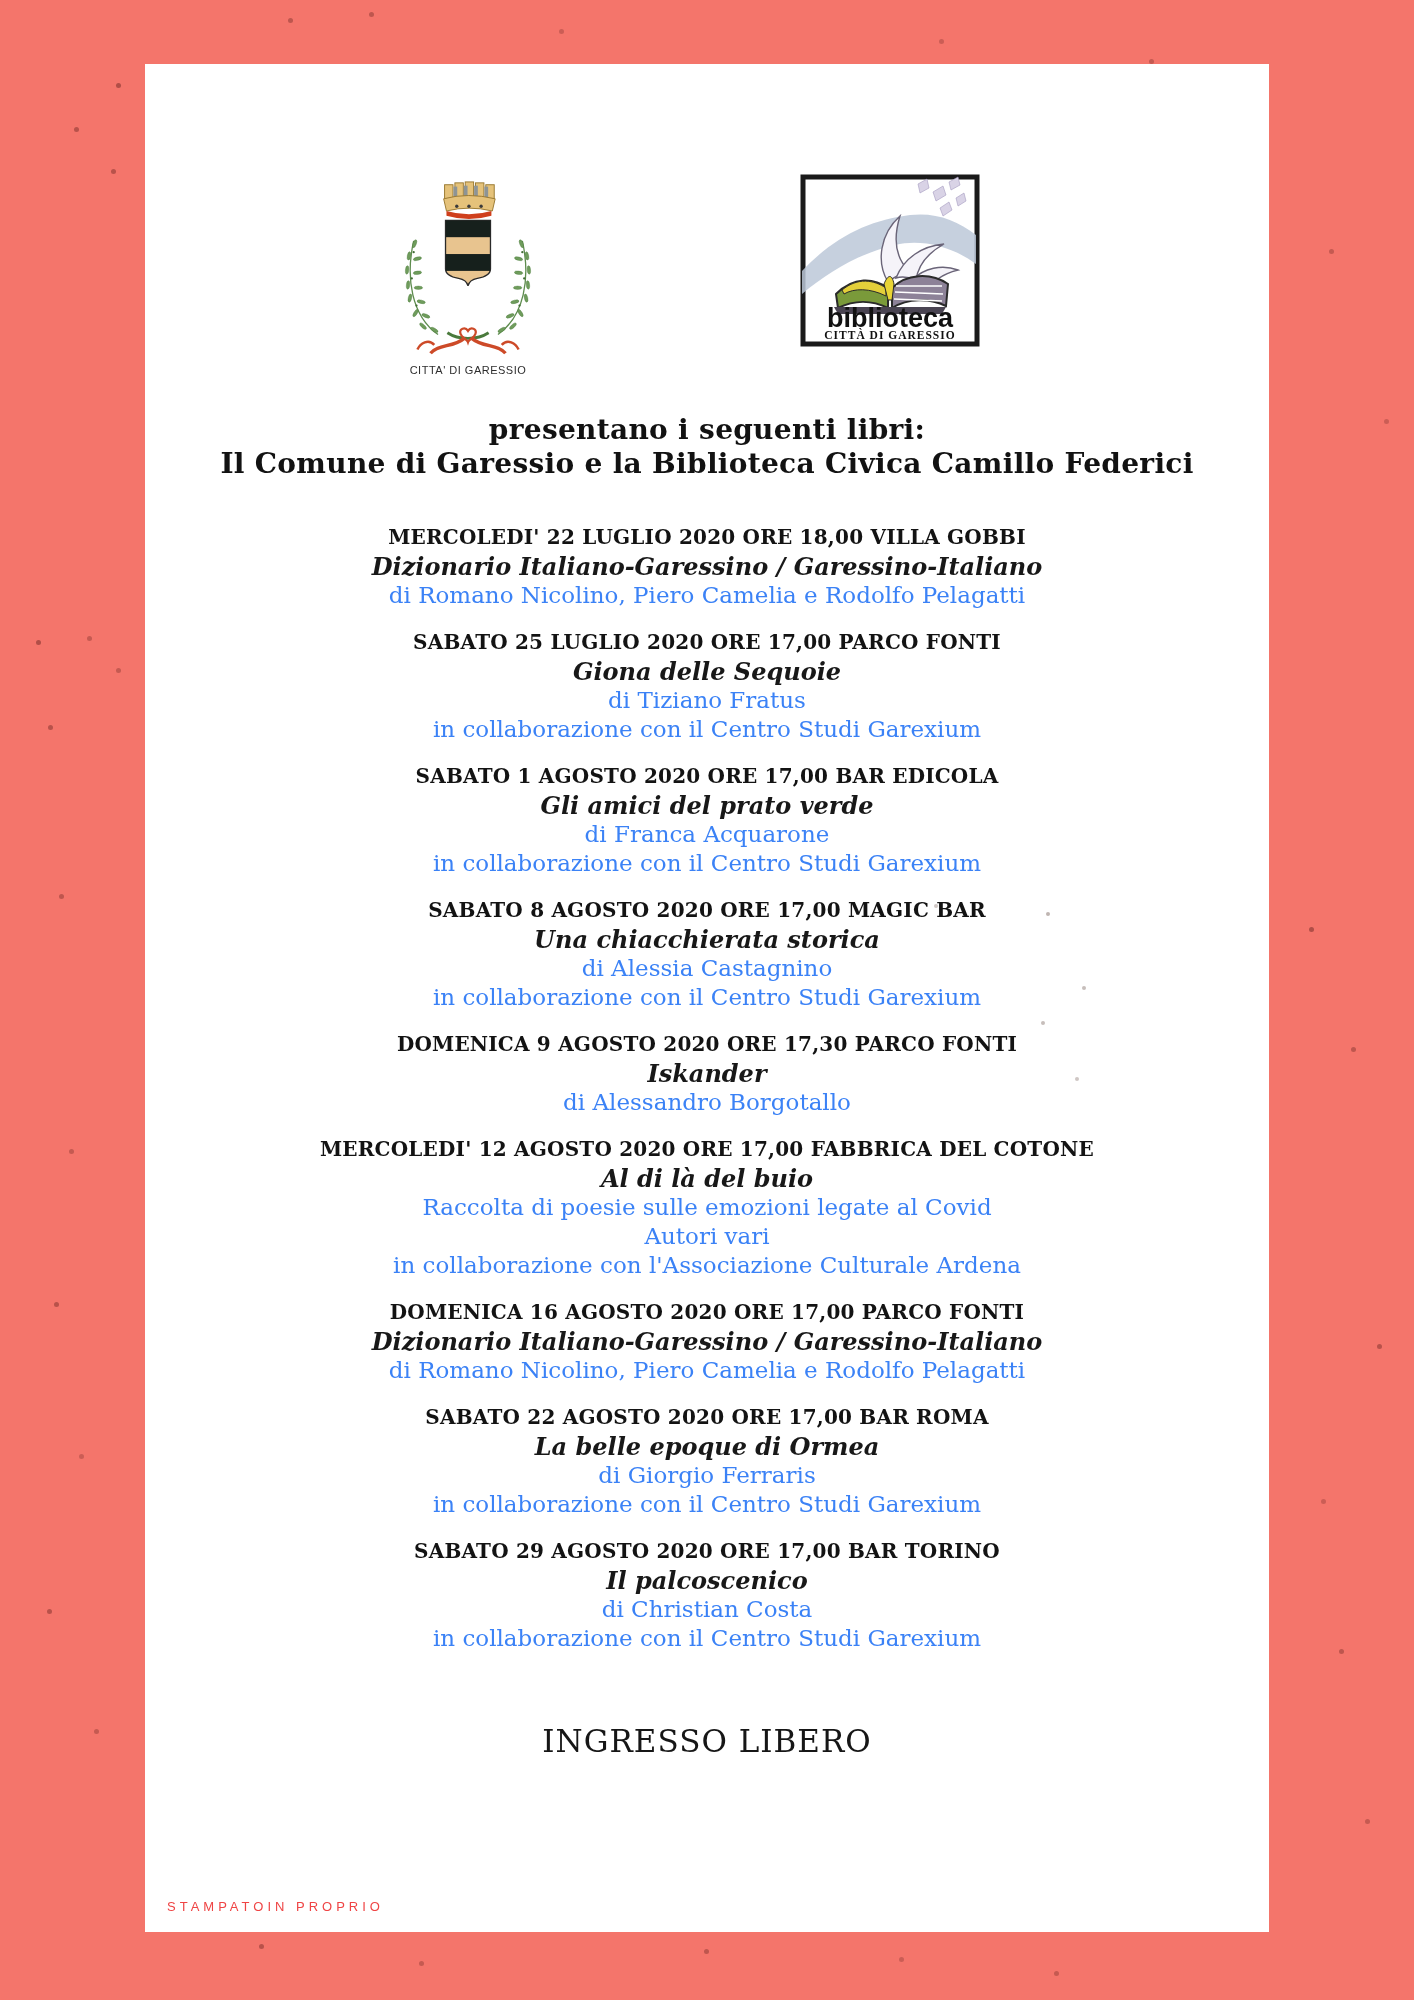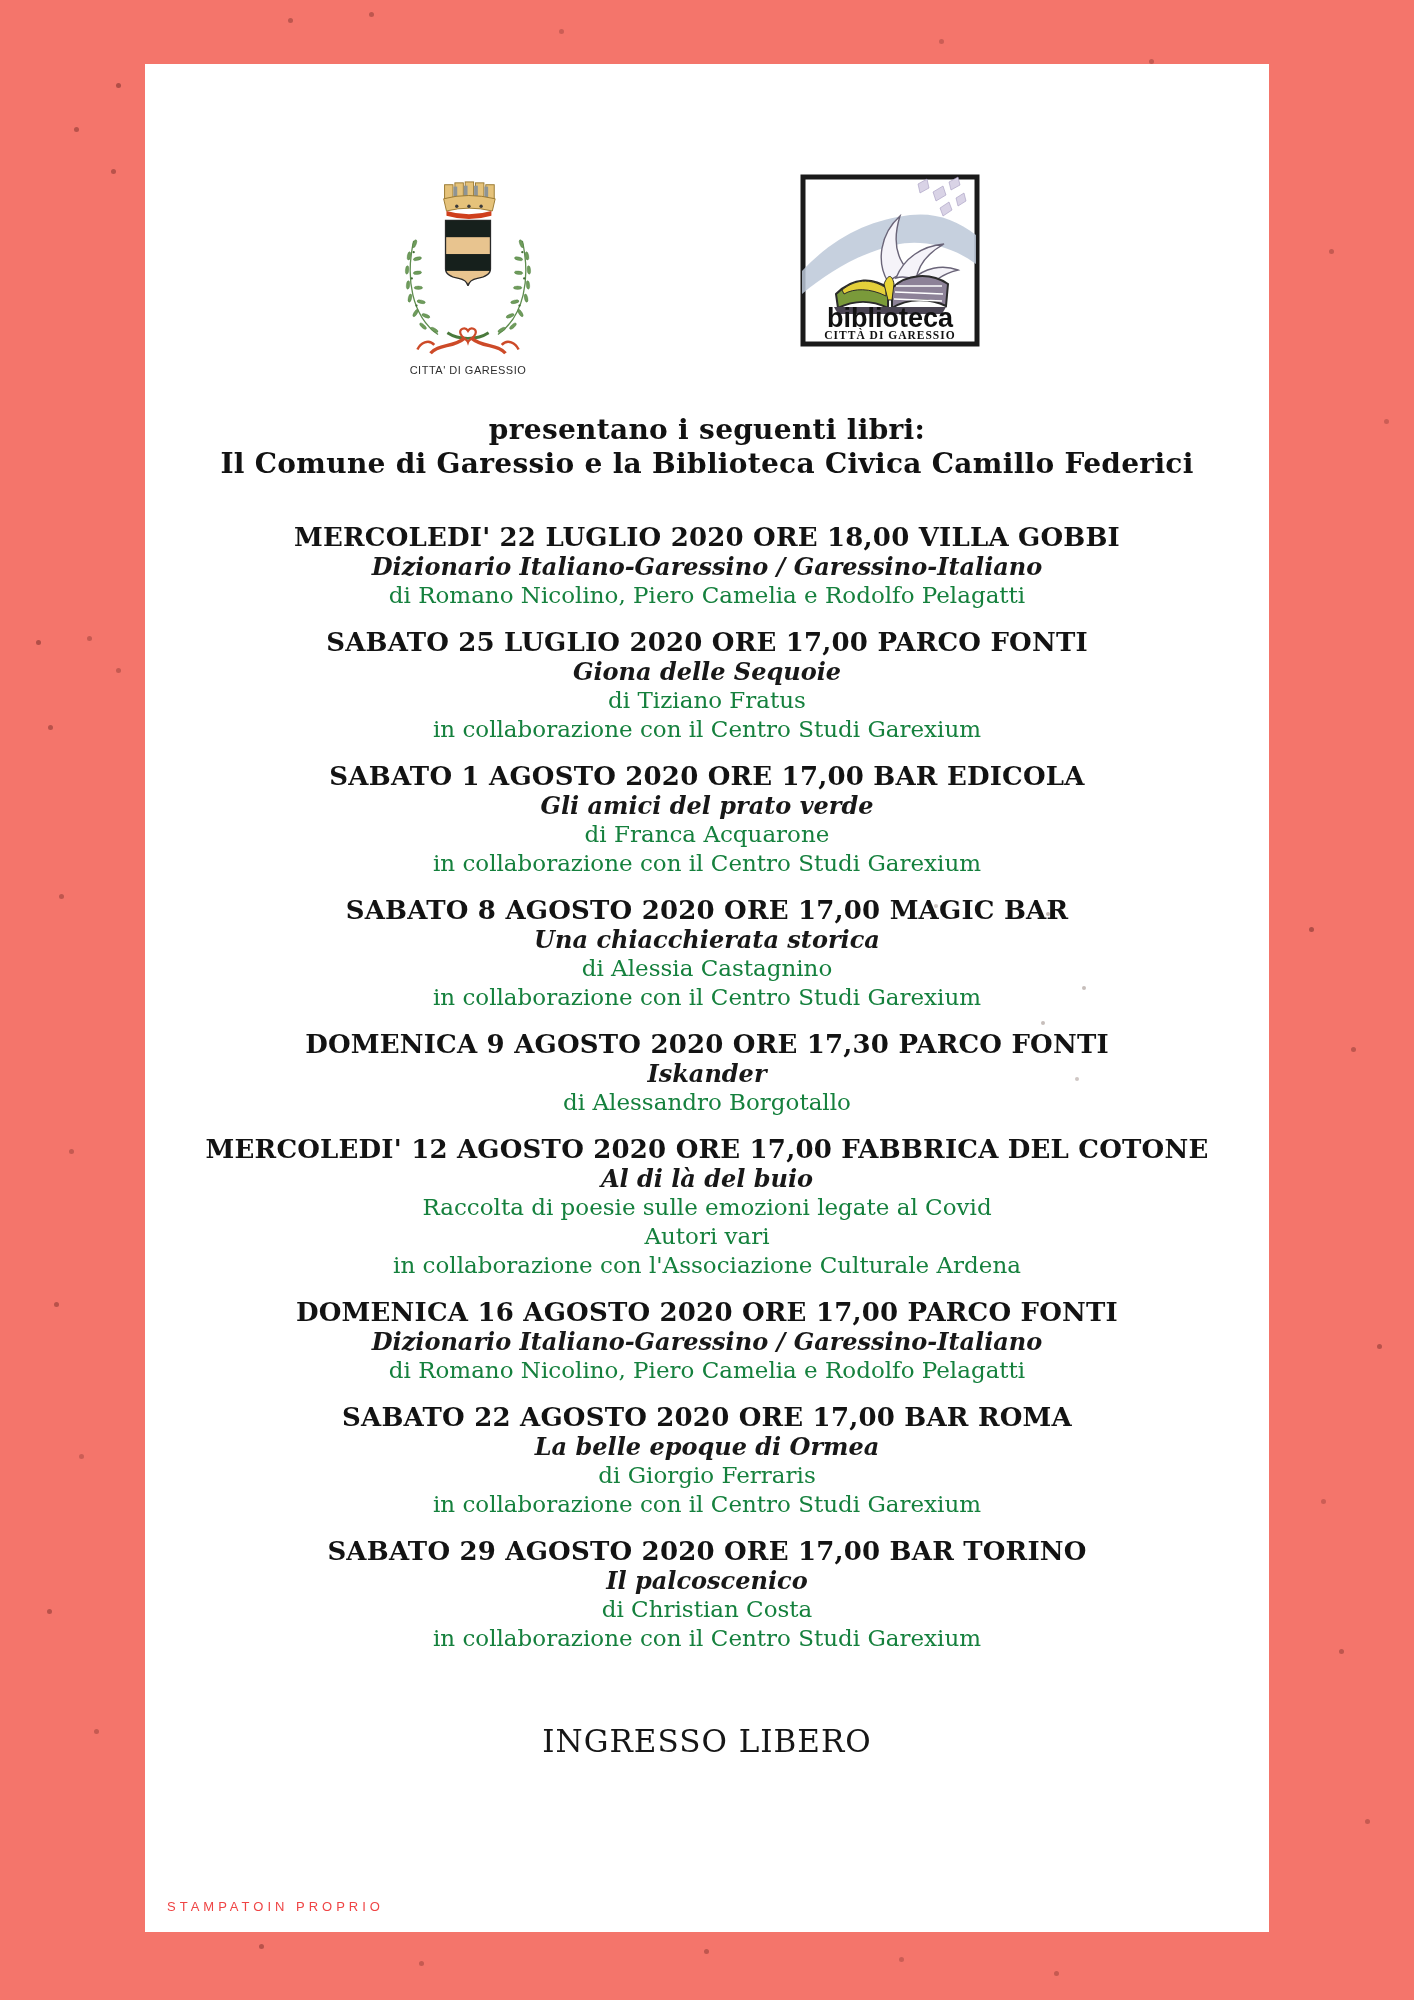--- a/index.html
+++ b/index.html
@@ -48,23 +48,23 @@
     margin-top:2px;font-size:11px;letter-spacing:.5px;color:#2e2e2e;
     font-family:Liberation Sans, sans-serif;white-space:nowrap;
   }
   .lib{position:absolute;left:655px;top:110px;width:196px;height:176px;}
   .title{
     margin-top:38px;text-align:center;font-weight:bold;
     font-size:28px;line-height:34px;letter-spacing:.3px;color:#121212;
   }
   .events{margin-top:42px;text-align:center;}
   .event{margin:0 20px 18px 20px;}
-  .ev-h{font-size:26px;line-height:29px;font-weight:bold;letter-spacing:.2px;color:#131313;}
+  .ev-h{font-size:20px;line-height:29px;font-weight:bold;letter-spacing:.2px;color:#131313;}
   .ev-t{font-size:24px;line-height:29px;font-weight:bold;font-style:italic;color:#181818;}
-  .ev-l{font-size:23px;line-height:29px;color:#15803d;}
+  .ev-l{font-size:23px;line-height:29px;color:#3b82f6;}
   .admission{
     margin-top:70px;text-align:center;font-size:31px;letter-spacing:1px;color:#161616;
   }
   .print-note{
     position:absolute;left:22px;bottom:18px;
     font-family:"Liberation Sans",sans-serif;
     font-size:13px;letter-spacing:4px;color:#ef4444;
   }
 </style>
 </head>

